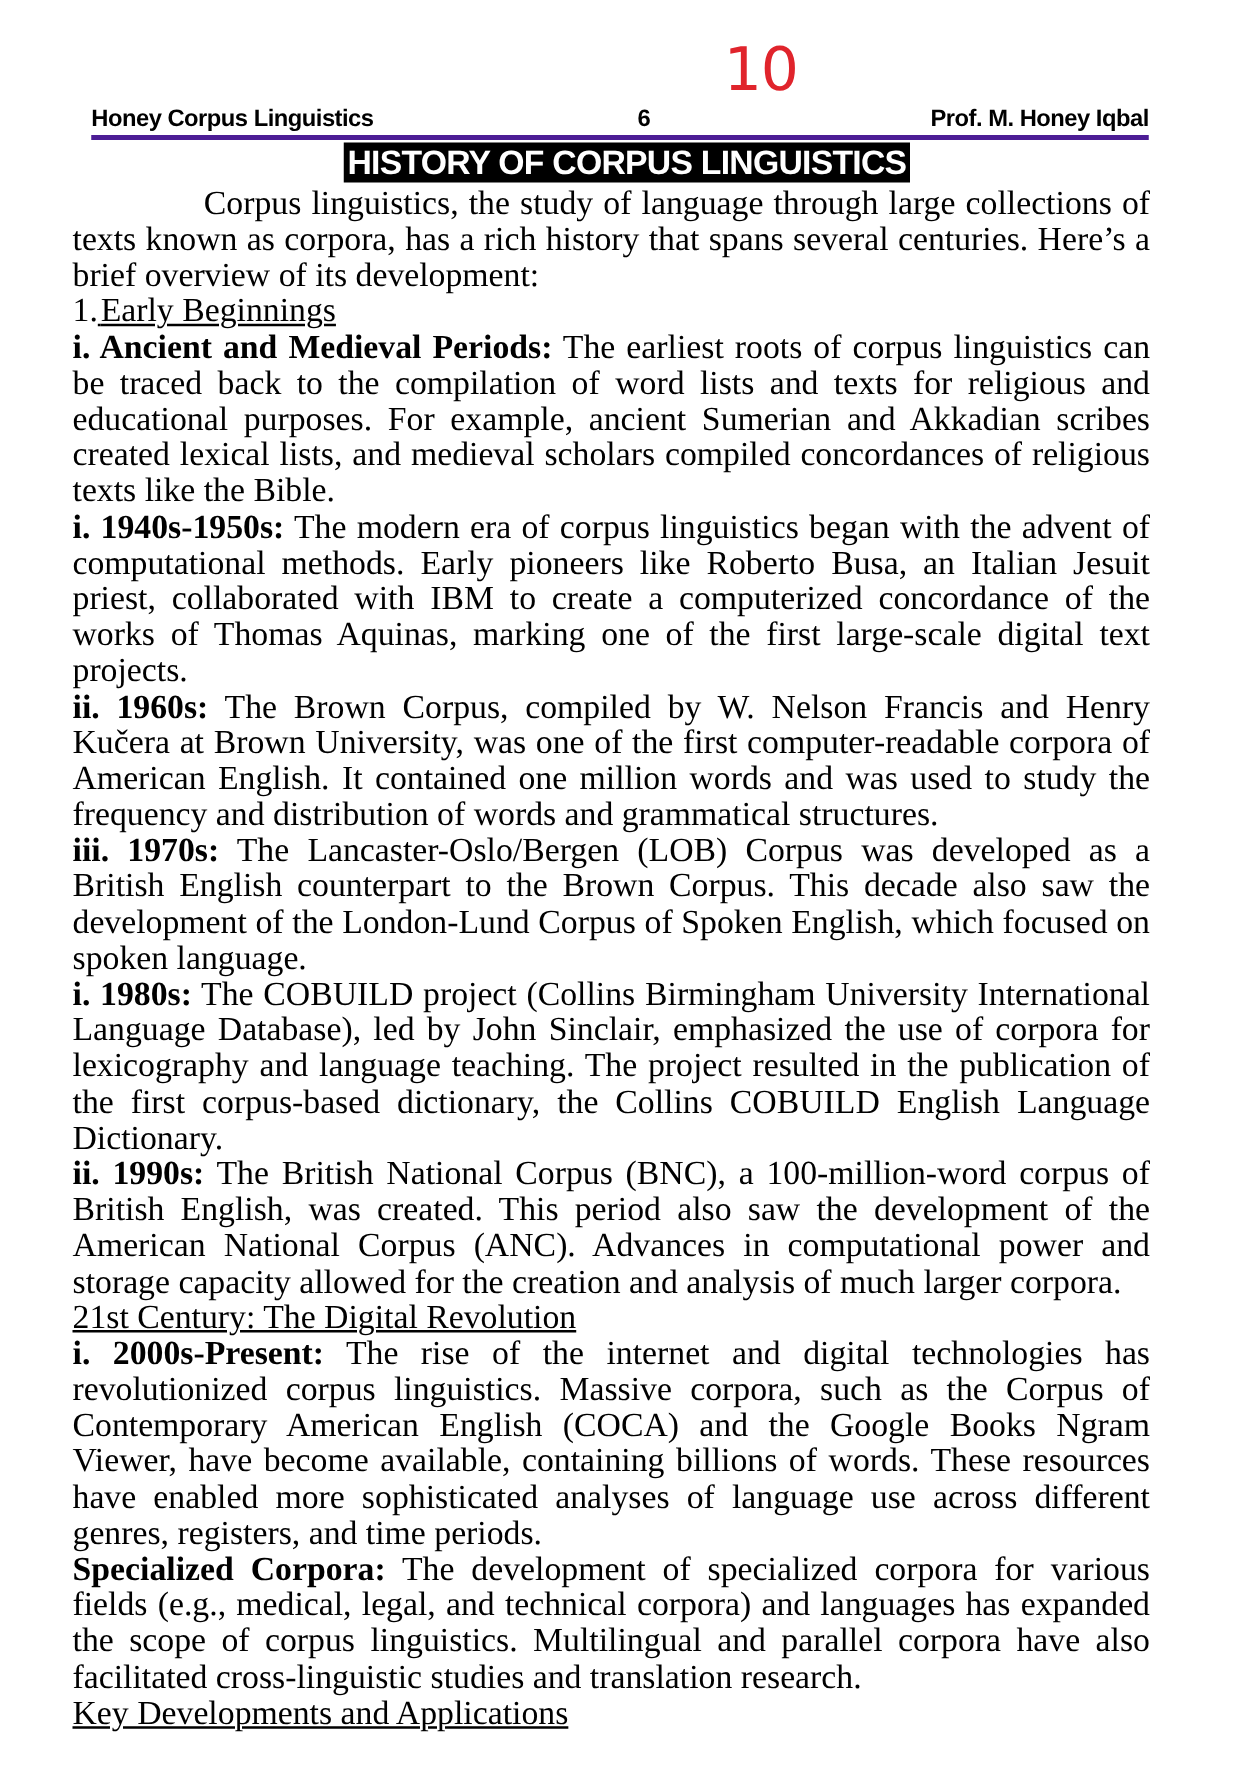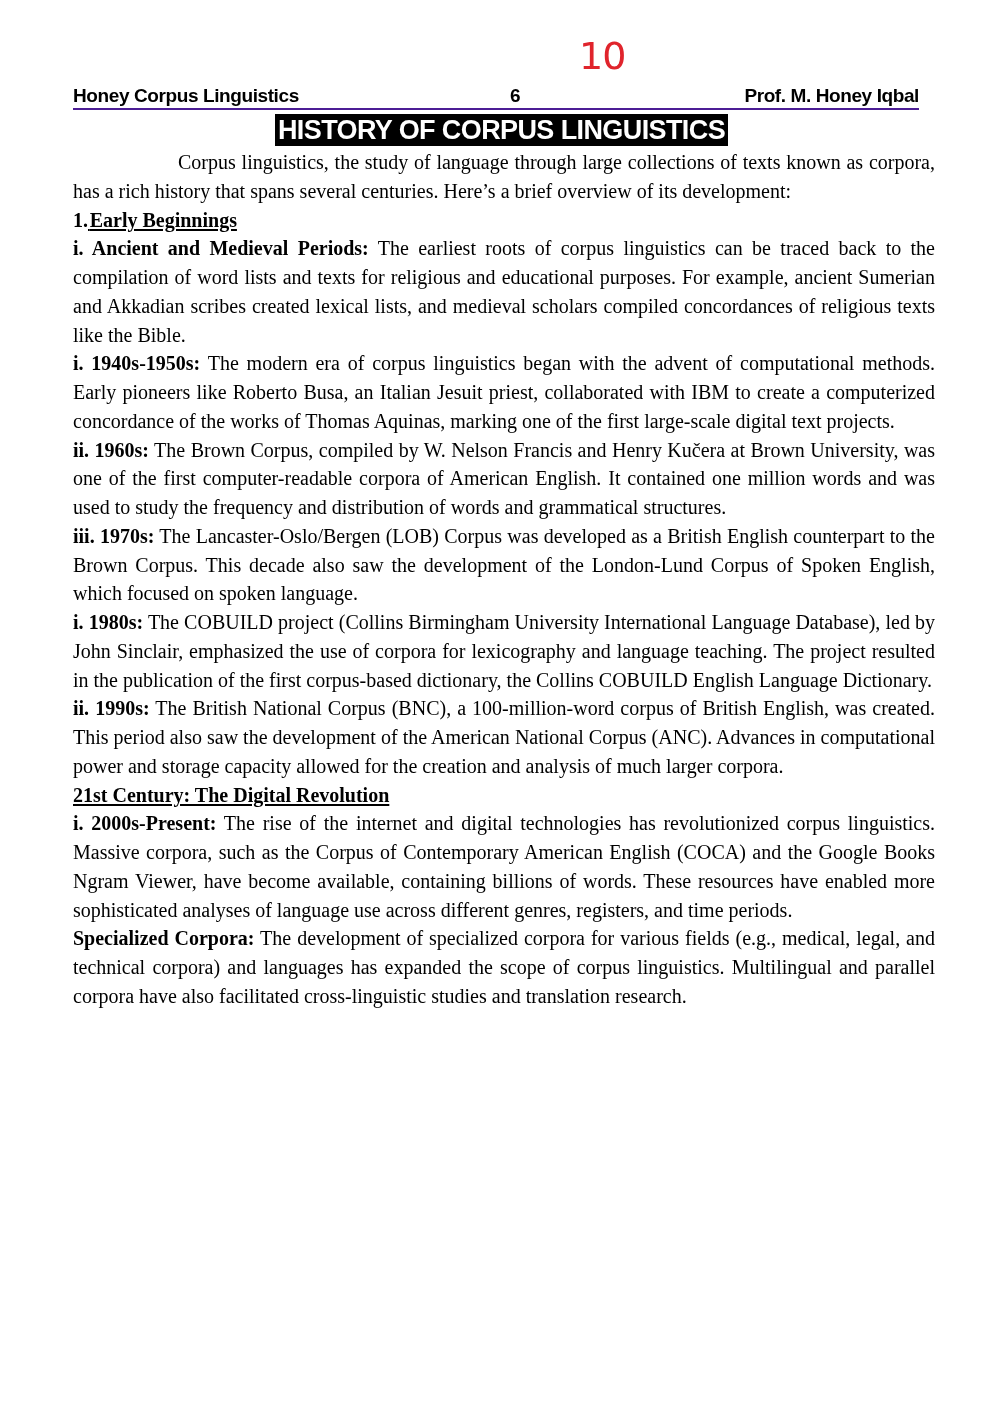--- a/index.html
+++ b/index.html
@@ -1,43 +1,43 @@
 <!DOCTYPE html>
 <html><head>
   <meta charset="utf-8">
   <style>
     html, body { margin: 0; padding: 0; background: #ffffff; }
     body { width: 1003px; height: 1426px; position: relative; overflow: hidden; color: #000; }
     .page-number-red {
       position: absolute; left: 579px; top: 28px;
-      font-family: "DejaVu Sans", sans-serif; font-size: 38px; line-height: 56px;
+      font-family: "DejaVu Sans", sans-serif; font-size: 48px; line-height: 56px;
       color: #e0242c; letter-spacing: -1px;
     }
     .running-header {
       position: absolute; left: 73px; top: 84px; width: 846px; height: 24px;
-      border-bottom: 2px solid #4c1d95;
+      border-bottom: 4px solid #4c1d95;
       font-family: "Liberation Sans", sans-serif; font-weight: bold; font-size: 19px; line-height: 24px;
     }
     .running-header .left { position: absolute; left: 0; top: 0; letter-spacing: -0.4px; }
     .running-header .center { position: absolute; left: 437px; top: 0; }
     .running-header .right { position: absolute; right: 0; top: 0; letter-spacing: -0.4px; }
     .title-wrap { position: absolute; left: 0; top: 114px; width: 1003px; text-align: center; }
     .doc-title {
       display: inline-block; background: #000; color: #fff;
       font-family: "Liberation Sans", sans-serif; font-weight: bold; font-size: 27px; line-height: 32px;
       padding: 0 3px; letter-spacing: -0.6px;
     }
     .content {
-      position: absolute; left: 73px; top: 148px; width: 862px;
-      font-family: "Liberation Serif", serif; font-size: 20px; line-height: 28.75px;
+      position: absolute; left: 58px; top: 148px; width: 862px;
+      font-family: "Liberation Serif", serif; font-size: 27px; line-height: 28.75px;
       text-align: justify;
     }
     .content p { margin: 0; }
     .content p.intro { text-indent: 105px; }
-    .content .heading { font-weight: bold; }
+    .content .heading { font-weight: normal; }
     .content .heading u { text-decoration: underline; text-decoration-thickness: 2px; text-underline-offset: 2px; }
     .content b { font-weight: bold; }
     .content p.last-para { text-align: left; }
   </style>
 </head>
 <body>
 
 <div class="page-number-red">10</div>
 
 <div class="running-header">
@@ -60,13 +60,14 @@
   <p><b>ii. 1960s:</b><span> The Brown Corpus, compiled by W. Nelson Francis and Henry Kučera at Brown University, was one of the first computer-readable corpora of American English. It contained one million words and was used to study the frequency and distribution of words and grammatical structures.</span></p>
   <p><b>iii. 1970s:</b><span> The Lancaster-Oslo/Bergen (LOB) Corpus was developed as a British English counterpart to the Brown Corpus. This decade also saw the development of the London-Lund Corpus of Spoken English, which focused on spoken language.</span></p>
 
   <p><b>i. 1980s:</b><span> The COBUILD project (Collins Birmingham University International Language Database), led by John Sinclair, emphasized the use of corpora for lexicography and language teaching. The project resulted in the publication of the first corpus-based dictionary, the Collins COBUILD English Language Dictionary.</span></p>
   <p><b>ii. 1990s:</b><span> The British National Corpus (BNC), a 100-million-word corpus of British English, was created. This period also saw the development of the American National Corpus (ANC). Advances in computational power and storage capacity allowed for the creation and analysis of much larger corpora.</span></p>
 
   <p class="heading"><u>21st Century: The Digital Revolution</u></p>
   <p><b>i. 2000s-Present:</b><span> The rise of the internet and digital technologies has revolutionized corpus linguistics. Massive corpora, such as the Corpus of Contemporary American English (COCA) and the Google Books Ngram Viewer, have become available, containing billions of words. These resources have enabled more sophisticated analyses of language use across different genres, registers, and time periods.</span></p>
   <p><b>Specialized Corpora:</b><span> The development of specialized corpora for various fields (e.g., medical, legal, and technical corpora) and languages has expanded the scope of corpus linguistics. Multilingual and parallel corpora have also facilitated cross-linguistic studies and translation research.</span></p>
 
+  <p class="heading"><u>Key Developments and Applications</u></p>
 </div>
 
 </body></html>

